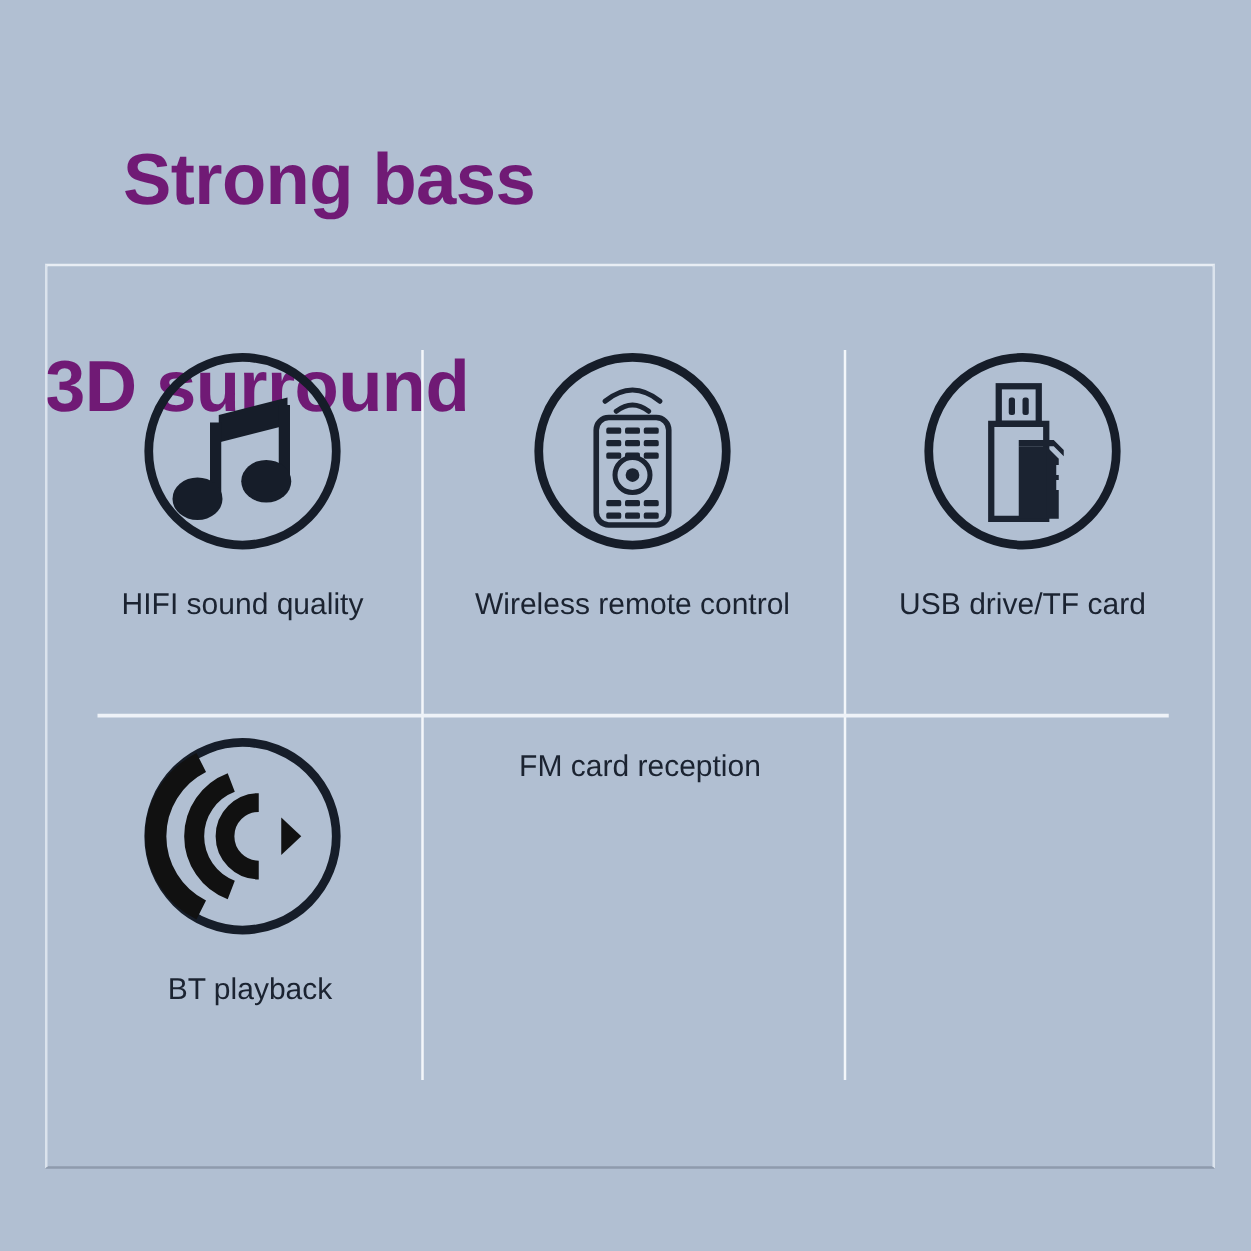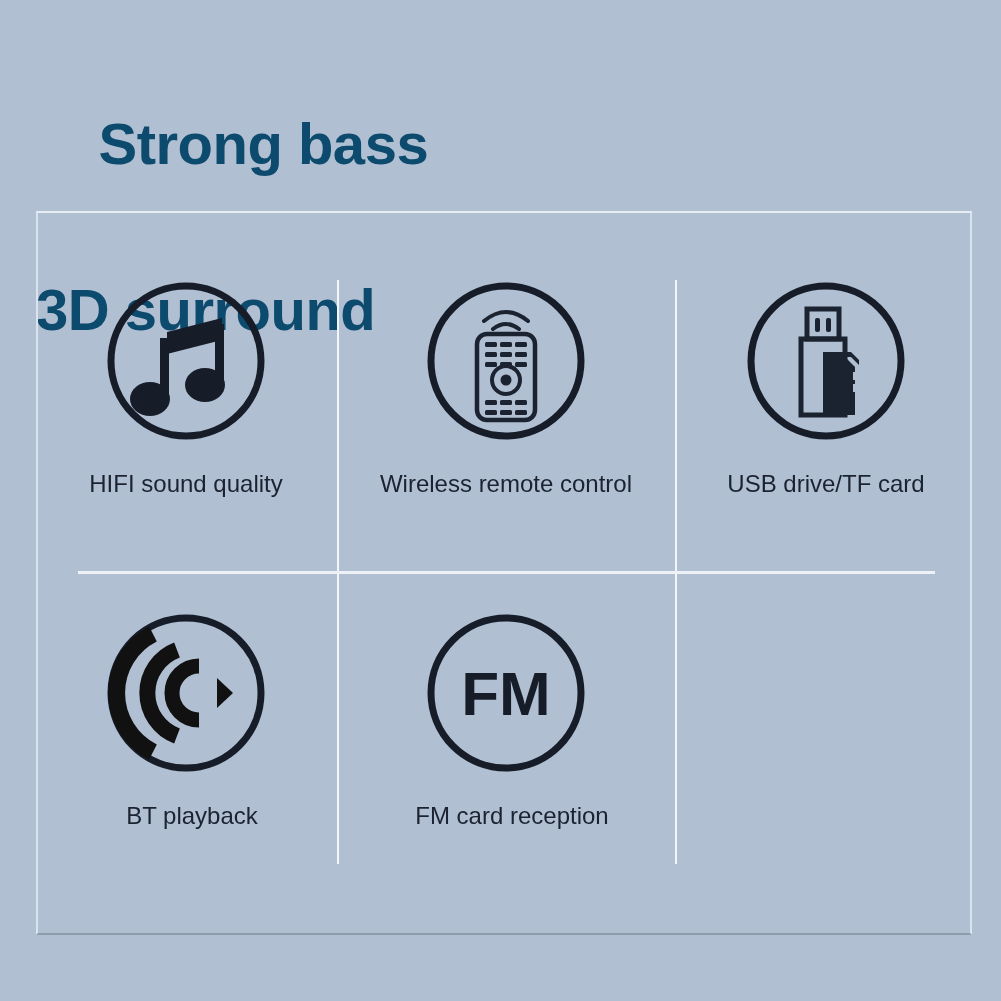--- a/index.html
+++ b/index.html
@@ -20,21 +20,21 @@
     height: 1001px;
     background: #b1bfd2;
   }
 
   
   .heading {
     position: absolute;
     left: 36px;
     top: 20px;
     width: 600px;
-    color: #0c4a6e;
+    color: #701a75;
     font-size: 58px;
     font-weight: bold;
     line-height: 1.43;
     letter-spacing: -0.5px;
     white-space: pre;
   }
   .heading .line2 { display: block; }
 
   
   .panel {
@@ -74,21 +74,20 @@
   
   .grid {
     position: absolute;
     left: 0;
     top: 0;
     width: 936px;
     height: 724px;
     display: grid;
     grid-template-columns: 1fr 1fr 1fr;
     grid-template-rows: 359px 300px;
-    gap: 24px;
   }
   .cell {
     position: relative;
     display: flex;
     flex-direction: column;
     align-items: center;
     justify-content: flex-start;
   }
   .cell .iconwrap {
     margin-top: 67px;
@@ -205,24 +204,18 @@
               <path d="M94 54 A 27 27 0 0 0 94 108" stroke-width="15"></path>
             </g>
             <path d="M112 66 L128 81 L112 96 Z" fill="#111111"></path>
           </svg>
         </div>
         <div class="caption">BT playback</div>
       </div>
 
 
       <div class="cell r2">
-        <div class="iconwrap">
-          <svg viewBox="0 0 162 162" width="162" height="162">
-            <circle cx="81" cy="81" r="75" fill="none" stroke="#161d29" stroke-width="7"></circle>
-            <text x="81" y="81" text-anchor="middle" dominant-baseline="central" font-family="Liberation Sans, sans-serif" font-size="62" font-weight="bold" fill="#161d29">FM</text>
-          </svg>
-        </div>
         <div class="caption">FM card reception</div>
       </div>
 
     </div>
   </div>
 </div>
 
 </body></html>

